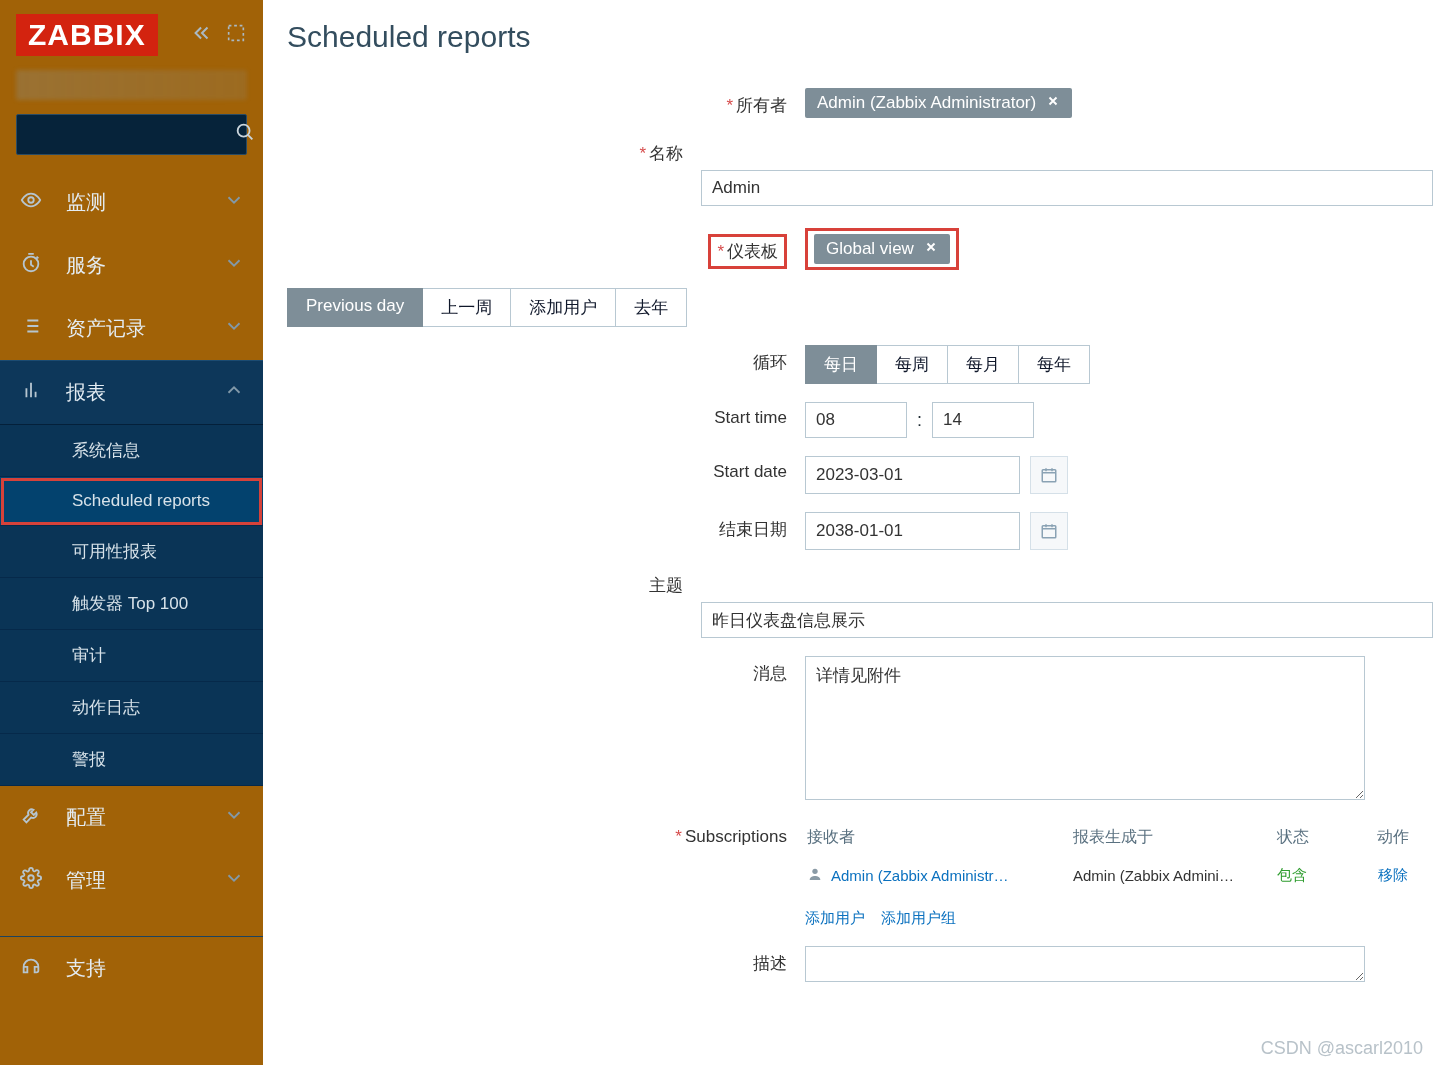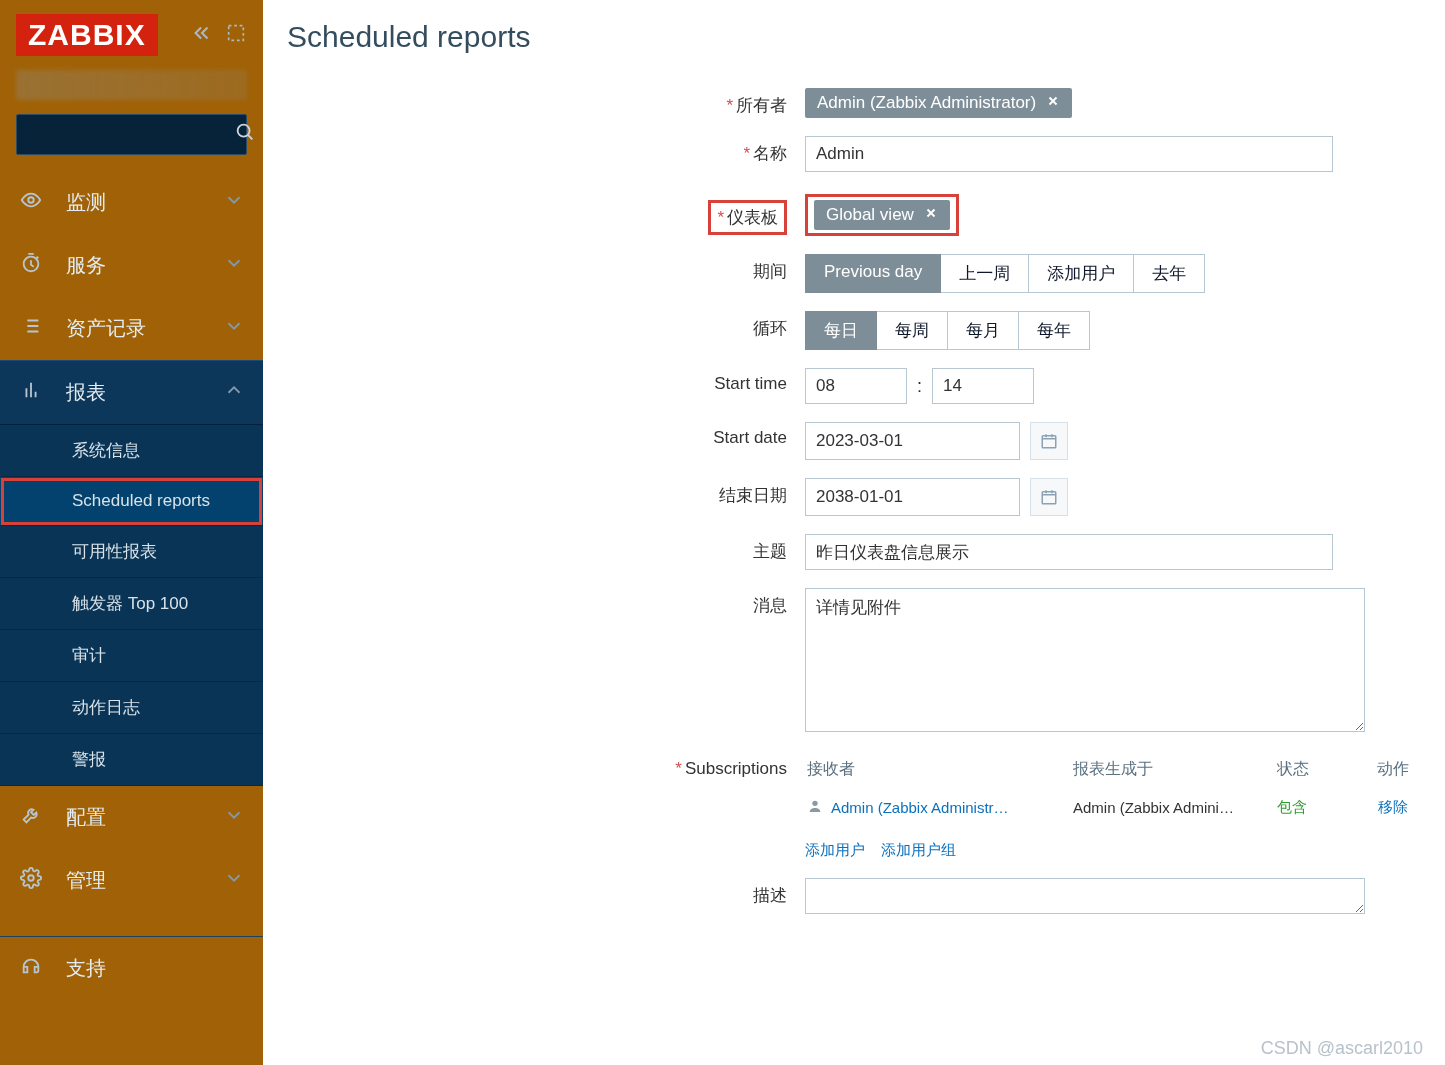--- a/index.html
+++ b/index.html
@@ -41,21 +41,21 @@
   .form-label .req { color: #d64b4b; margin-right: 3px; }
   .form-control { flex: 1; }
 
   .tag { display: inline-flex; align-items: center; background: #7e8e98; color: #fff; padding: 5px 12px; border-radius: 2px; font-size: 17px; }
   .tag .x { margin-left: 10px; cursor: pointer; }
   .tag-close svg { width: 14px; height: 14px; }
 
   .highlight-red { display: inline-block; border: 3px solid #d8413a; padding: 3px 6px; }
 
   .input, .textarea { border: 1px solid #b8c8d2; padding: 7px 10px; font-size: 17px; color: #333; font-family: inherit; }
-  .input.full { width: 528px; }
+  .input.full { width: 732px; margin-top: 34px; }
   .input.date { width: 215px; }
   .input.time { width: 102px; text-align: left; }
   .textarea { width: 560px; height: 144px; resize: both; }
 
   .btn-group { display: flex; }
   .btn-group .opt { border: 1px solid #b8c8d2; padding: 7px 18px; font-size: 17px; background: #fff; cursor: pointer; color: #0f172a; }
   .btn-group .opt + .opt { border-left: none; }
   .btn-group .opt.active { background: #7e8e98; color: #fff; border-color: #7e8e98; }
 
   .time-sep { margin: 0 10px; font-size: 18px; align-self: center; }
@@ -218,21 +218,20 @@
               <span>Global view</span>
               <span class="x tag-close"><svg viewBox="0 0 16 16" fill="currentColor">
                     <path d="M4 4l8 8M12 4l-8 8" stroke="currentColor" stroke-width="2.2"></path>
                   </svg></span>
             </span>
           </span>
         </div>
       </div>
 
       <div class="form-row">
-        <div class="form-label">期间</div>
         <div class="form-control">
           <div class="btn-group">
             <div class="opt active">Previous day</div>
             <div class="opt">上一周</div>
             <div class="opt">添加用户</div>
             <div class="opt">去年</div>
           </div>
         </div>
       </div>
 

